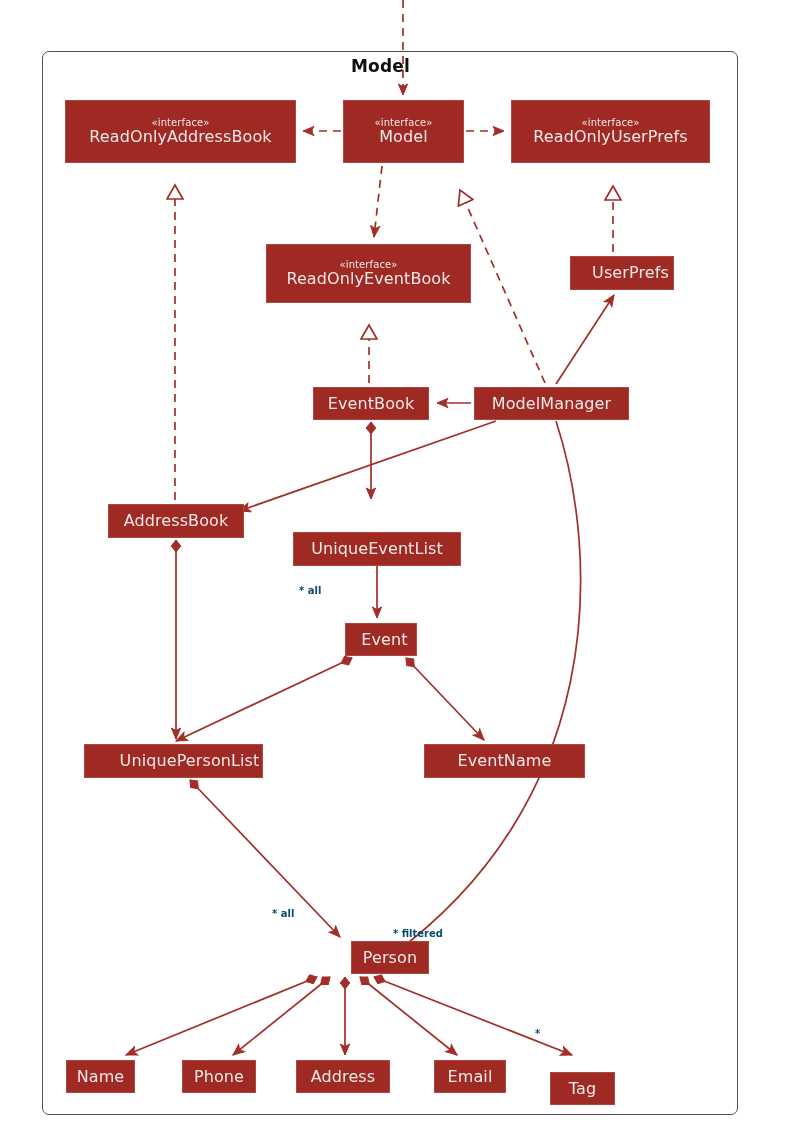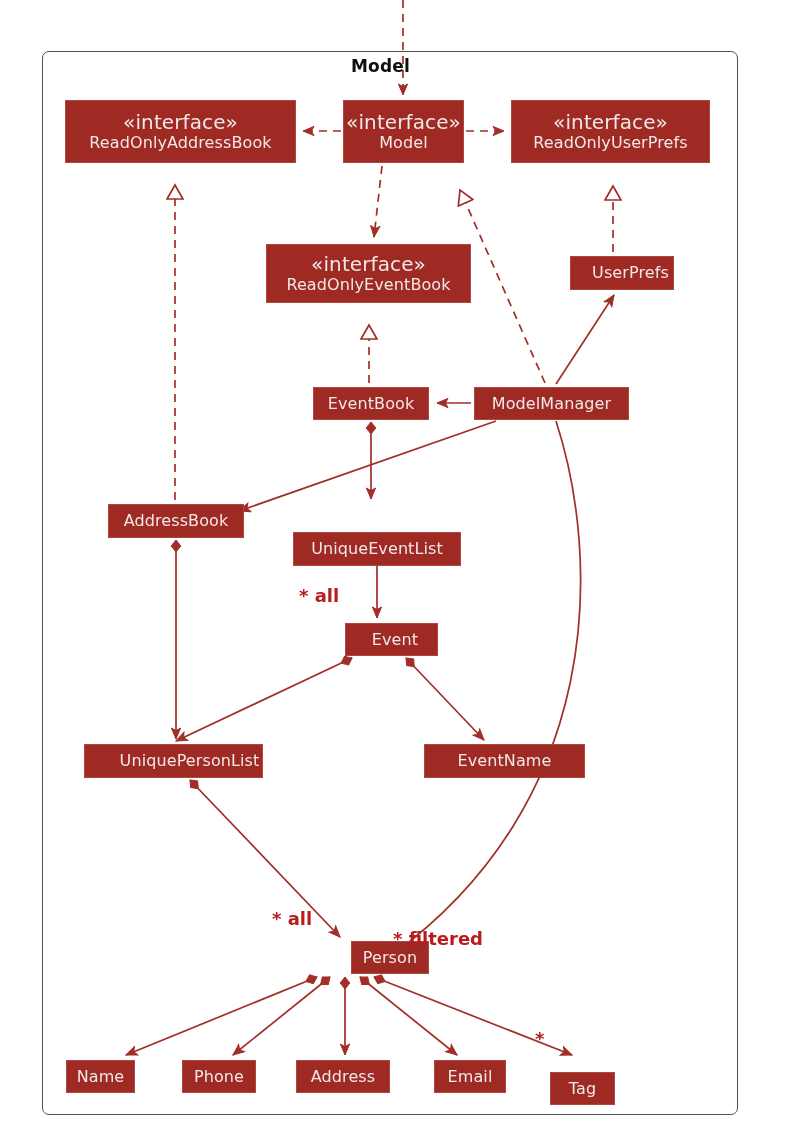--- a/index.html
+++ b/index.html
@@ -6,27 +6,27 @@
   body{width:793px;height:1133px;position:relative;overflow:hidden;
        font-family:"DejaVu Sans","Liberation Sans",sans-serif;}
   #stage{position:absolute;left:0;top:0;width:793px;height:1133px;}
   svg.layer{position:absolute;left:0;top:0;width:793px;height:1133px;}
   .node{position:absolute;box-sizing:border-box;
         background:#9e2a23;border:1px solid #b04640;
         color:#f0e8e8;display:flex;flex-direction:column;
         align-items:center;justify-content:center;
         font-size:16px;line-height:1.12;white-space:nowrap;
         letter-spacing:.1px;z-index:5;}
-  .node .stereo{font-size:20px;}
+  .node .stereo{font-size:10px;}
   .node.small{font-size:16px;}
   .frame{position:absolute;box-sizing:border-box;border:1.4px solid #505050;
          border-radius:7px;background:transparent;z-index:1;}
   .frame-title{position:absolute;font-size:17px;font-weight:bold;color:#101010;
                z-index:6;letter-spacing:.2px;}
-  .edge-label{position:absolute;font-size:18px;font-weight:bold;color:#b91c1c;
+  .edge-label{position:absolute;font-size:10px;font-weight:bold;color:#0c4a6e;
               z-index:6;white-space:nowrap;}
 </style>
 </head>
 <body>
 
 <div id="stage">
 
   <div class="frame" style="left:42px;top:51px;width:696px;height:1064px;"></div>
   <div class="frame-title" style="left:351px;top:56px;">Model</div>
 
@@ -128,21 +128,21 @@
   </div>
 
   <div class="node small" style="left:108px;top:504px;width:136px;height:34px;">
     <span>AddressBook</span>
   </div>
 
   <div class="node small" style="left:293px;top:504px;width:168px;height:34px;margin-top:28px;">
     <span>UniqueEventList</span>
   </div>
 
-  <div class="node small" style="left:345px;top:623px;width:93px;height:33px;padding-left:7px;">
+  <div class="node small" style="left:345px;top:623px;width:72px;height:33px;padding-left:7px;">
     <span>Event</span>
   </div>
 
   <div class="node small" style="left:84px;top:744px;width:179px;height:34px;padding-left:32px;">
     <span>UniquePersonList</span>
   </div>
 
   <div class="node small" style="left:424px;top:744px;width:161px;height:34px;">
     <span>EventName</span>
   </div>

